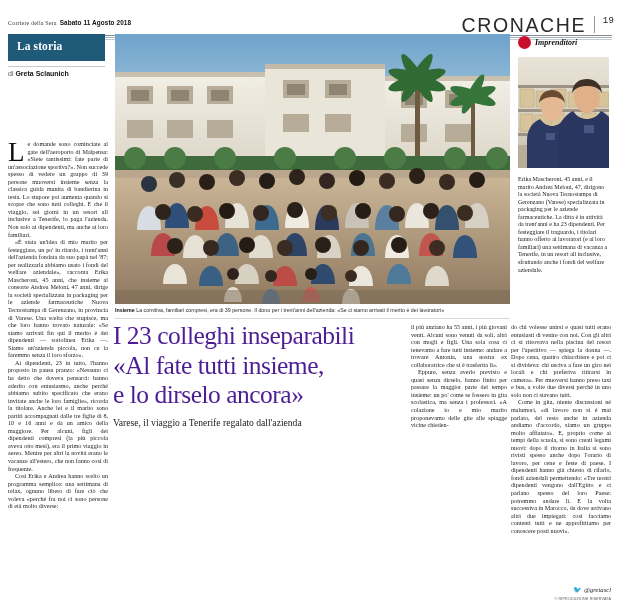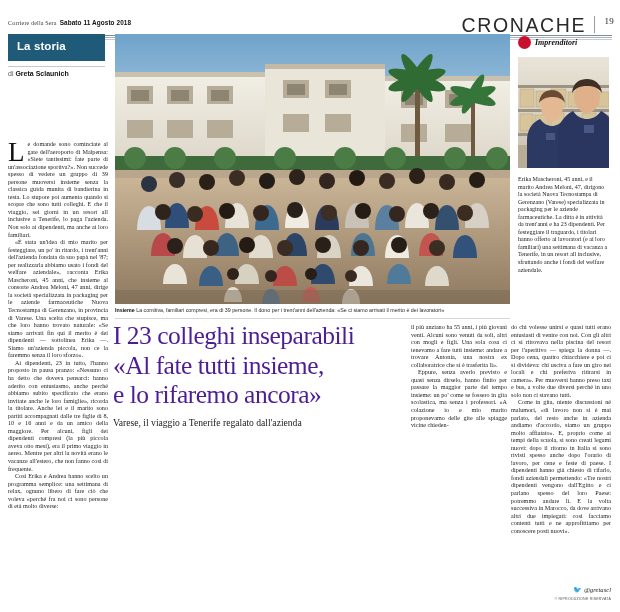--- a/index.html
+++ b/index.html
@@ -54,21 +54,21 @@
   .mast-divider {
     position: absolute;
     right: 25px; top: 2px;
     width: 1px; height: 17px;
     background: #9a9a9a;
   }
   .mast-page {
     position: absolute;
     right: 6px; top: 2px;
     font-size: 9px;
-    font-family: Liberation Serif, serif;
+    font-family: Liberation Mono, monospace;
     color: #222;
     letter-spacing: 0.2px;
   }
   .mast-rules {
     position: absolute;
     left: 8px; top: 21px;
     width: 604px;
     height: 5px;
   }
   .mast-rules i {
@@ -85,21 +85,21 @@
   .badge-story {
     position: absolute;
     left: 8px; top: 34px;
     width: 97px; height: 27px;
     background: #1f5a78;
   }
   .badge-story span {
     position: absolute;
     left: 9px; top: 6px;
     color: #ffffff;
-    font-family: Liberation Sans, sans-serif;
+    font-family: Liberation Serif, serif;
     font-weight: bold;
     font-size: 11.5px;
     letter-spacing: 0.1px;
   }
   .byline-rule {
     position: absolute;
     left: 8px; top: 66px;
     width: 97px; height: 1px;
     background: #c9c9c9;
   }
@@ -554,21 +554,21 @@
 </div>
 
 <div class="photo-caption">
   <b>Insieme</b><span> La comitiva, familiari compresi, era di 39 persone. Il dono per i trent'anni dell'azienda: «Se ci siamo arrivati il merito è dei lavoratori»</span>
 </div>
 <div class="cap-rule"></div>
 
 <div class="headline">
   <span class="l1">I 23 colleghi inseparabili</span>
   <span class="l2">«Al fate tutti insieme,</span>
-  <span class="l3">e lo rifaremo ancora»</span>
+  <span class="l3">e lo dirselo ancora»</span>
 </div>
 <div class="subhead">Varese, il viaggio a Tenerife regalato dall'azienda</div>
 
 <div class="col-mid">
   <p class="first">il più anziano ha 55 anni, i più giovani venti. Alcuni sono venuti da soli, altri con mogli e figli. Una sola cosa ci tenevamo a fare tutti insieme: andare a trovare Antonia, una nostra ex collaboratrice che si è trasferita lì».</p>
   <p>Eppure, senza averlo previsto e quasi senza dirselo, hanno finito per passare la maggior parte del tempo insieme: un po' come se fossero in gita scolastica, ma senza i professori. «A colazione io e mio marito proponevamo delle gite alle spiagge vicine chieden-</p>
 </div>
 
 <div class="col-right">
   <p class="first">do chi volesse unirsi e quasi tutti erano entusiasti di venire con noi. Con gli altri ci si ritrovava nella piscina del resort per l'aperitivo — spiega la donna —. Dopo cena, quattro chiacchiere e poi ci si divideva: chi usciva a fare un giro nei locali e chi preferiva ritirarsi in camera». Per muoversi hanno preso taxi e bus, a volte due diversi perché in uno solo non ci stavano tutti.</p>

